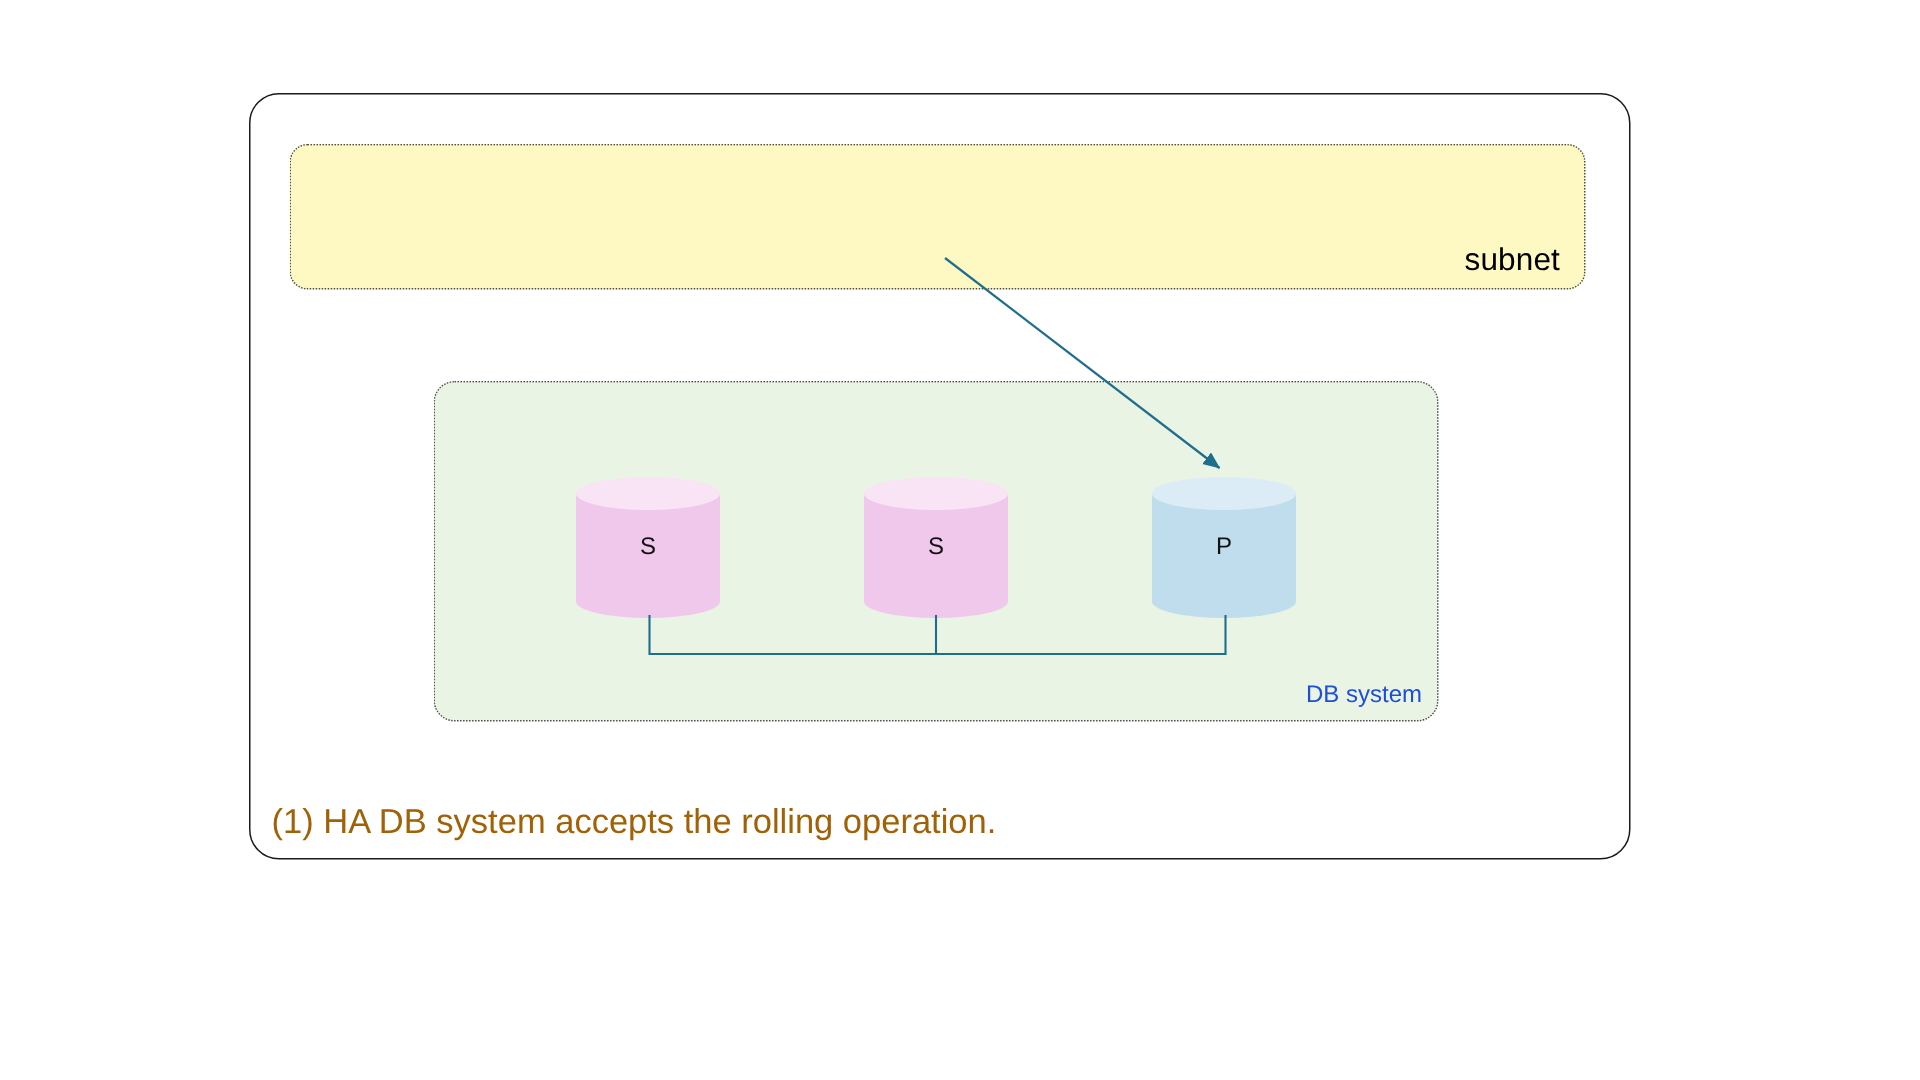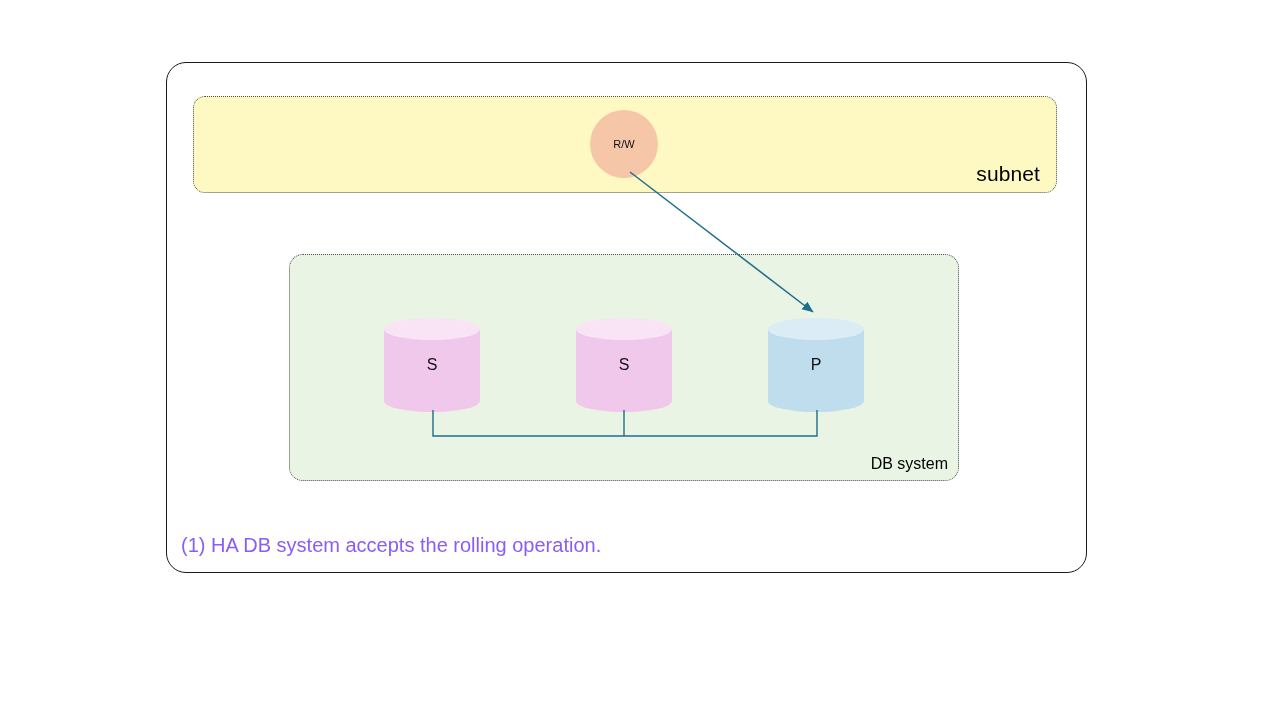--- a/index.html
+++ b/index.html
@@ -67,21 +67,21 @@
     border: 1.5px dotted #4d4d4d;
     border-radius: 14px;
     box-sizing: border-box;
   }
 
   .dbsystem-label {
     position: absolute;
     right: 10px;
     bottom: 7px;
     font-size: 16px;
-    color: #000000;
+    color: #1d4ed8;
     white-space: nowrap;
   }
 
   
   .rw-node {
     position: absolute;
     left: 590px;
     top: 110px;
     width: 68px;
     height: 68px;
@@ -163,39 +163,36 @@
     width: 1280px;
     height: 720px;
     pointer-events: none;
   }
 
   
   .caption {
     position: absolute;
     left: 181px;
     top: 534px;
-    font-size: 20px;
-    color: #8b5cf6;
+    font-size: 23px;
+    color: #a16207;
     white-space: nowrap;
   }
 </style>
 </head>
 <body>
 
 <div id="canvas">
 
   <div class="outer-frame"></div>
 
   <div class="subnet-zone">
     <span class="subnet-label">subnet</span>
   </div>
 
-  <div class="rw-node">
-    <span class="rw-label">R/W</span>
-  </div>
 
   <div class="dbsystem-zone">
     <span class="dbsystem-label">DB system</span>
   </div>
 
   <div class="cylinder cyl-pink" style="left:384px; top:318px;">
     <div class="cyl-body"></div>
     <div class="cyl-bottom"></div>
     <div class="cyl-top"></div>
     <div class="cyl-label">S</div>

